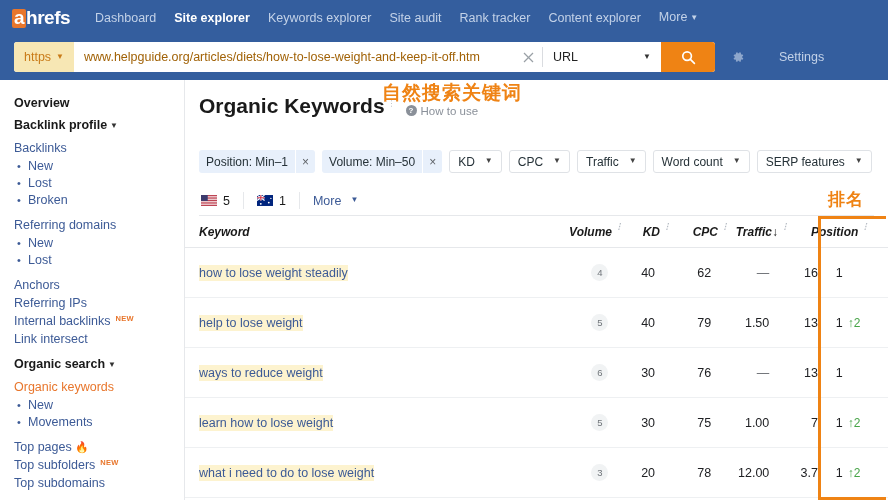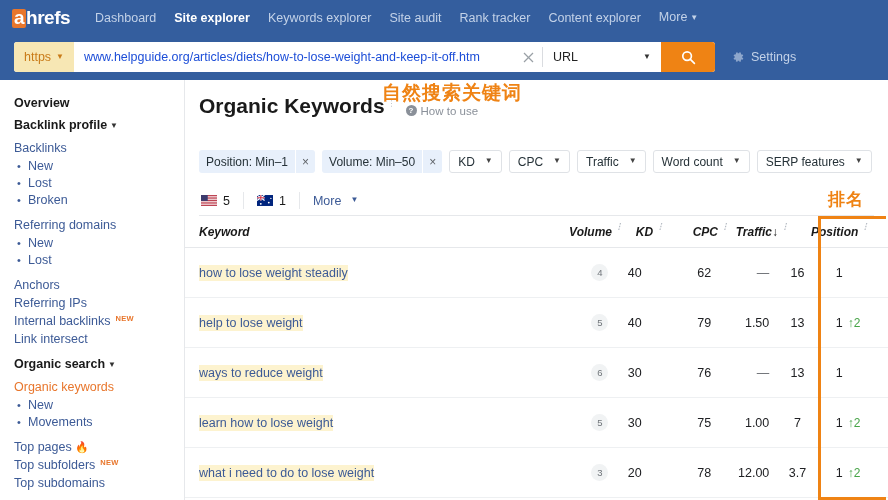--- a/index.html
+++ b/index.html
@@ -47,40 +47,40 @@
     background: #ffffff; border-radius: 3px; overflow: hidden;
   }
   #proto-select {
     background: #f7e7b4; color: #c97b18; font-size: 12.5px;
     display: flex; align-items: center; padding: 0 10px; cursor: pointer;
     white-space: nowrap;
   }
   #proto-select .nav-caret { color: #c97b18; margin-left: 5px; }
   #url-input {
     border: none; outline: none; width: 440px; font-size: 12.5px;
-    color: #1d4ed8; padding: 0 8px 0 10px; background: #fff;
+    color: #a16207; padding: 0 8px 0 10px; background: #fff;
     font-family: "Liberation Sans", sans-serif;
   }
   #url-clear {
     display: flex; align-items: center; justify-content: center;
     width: 28px; color: #9aa0a6; font-size: 15px; cursor: pointer;
   }
   #divider-v { width: 1px; background: #dadce0; margin: 5px 0; }
   #mode-select {
     width: 118px; display: flex; align-items: center; justify-content: space-between;
     font-size: 12.5px; color: #222; padding: 0 10px; cursor: pointer;
   }
   #mode-select .nav-caret { color: #333; }
   #search-btn {
     width: 54px; background: #ef8314; display: flex;
     align-items: center; justify-content: center; cursor: pointer;
   }
   #settings-link {
     display: flex; align-items: center; margin-left: 16px;
-    color: #c3d2e8; font-size: 12.5px; cursor: pointer;
+    color: #c3d2e8; font-size: 12.5px; cursor: pointer; gap: 28px;
   }
   #settings-link .gear { margin-right: 6px; display:flex; }
 
   
   #sidebar {
     position: absolute; left: 0; top: 80px; width: 185px; height: 420px;
     background: #ffffff; border-right: 1px solid #e6e8eb;
     padding: 16px 0 0 14px; overflow: hidden;
   }
   .sb-head {
@@ -181,21 +181,21 @@
     display: flex; align-items: center; height: 32px;
     border-bottom: 1px solid #e6e8eb; padding: 0 0 0 14px;
     font-weight: bold; color: #1a1a1a; font-size: 12px; font-style: italic;
   }
   .trow {
     display: flex; align-items: center; height: 50px;
     border-bottom: 1px solid #eef0f2; padding: 0 0 0 14px;
   }
   .c-keyword { width: 346px; }
   .c-volume  { width: 84px; text-align: right; padding-right: 6px; }
-  .c-kd      { width: 46px; text-align: center; padding-right: 4px; }
+  .c-kd      { width: 46px; text-align: right; padding-right: 4px; }
   .c-cpc     { width: 58px; text-align: right; padding-right: 4px; }
   .c-traffic { width: 64px; text-align: right; padding-right: 8px; }
   .c-position{ width: 68px; text-align: left; padding-left: 14px; }
   .thead .c-keyword { text-align: left; }
   .thead .c-volume, .thead .c-kd, .thead .c-cpc, .thead .c-traffic { }
   .kw-link {
     color: #3c5a96; background: #fdf3cf; cursor: pointer;
     display: inline; padding: 1px 0;
   }
   .wc-badge {

